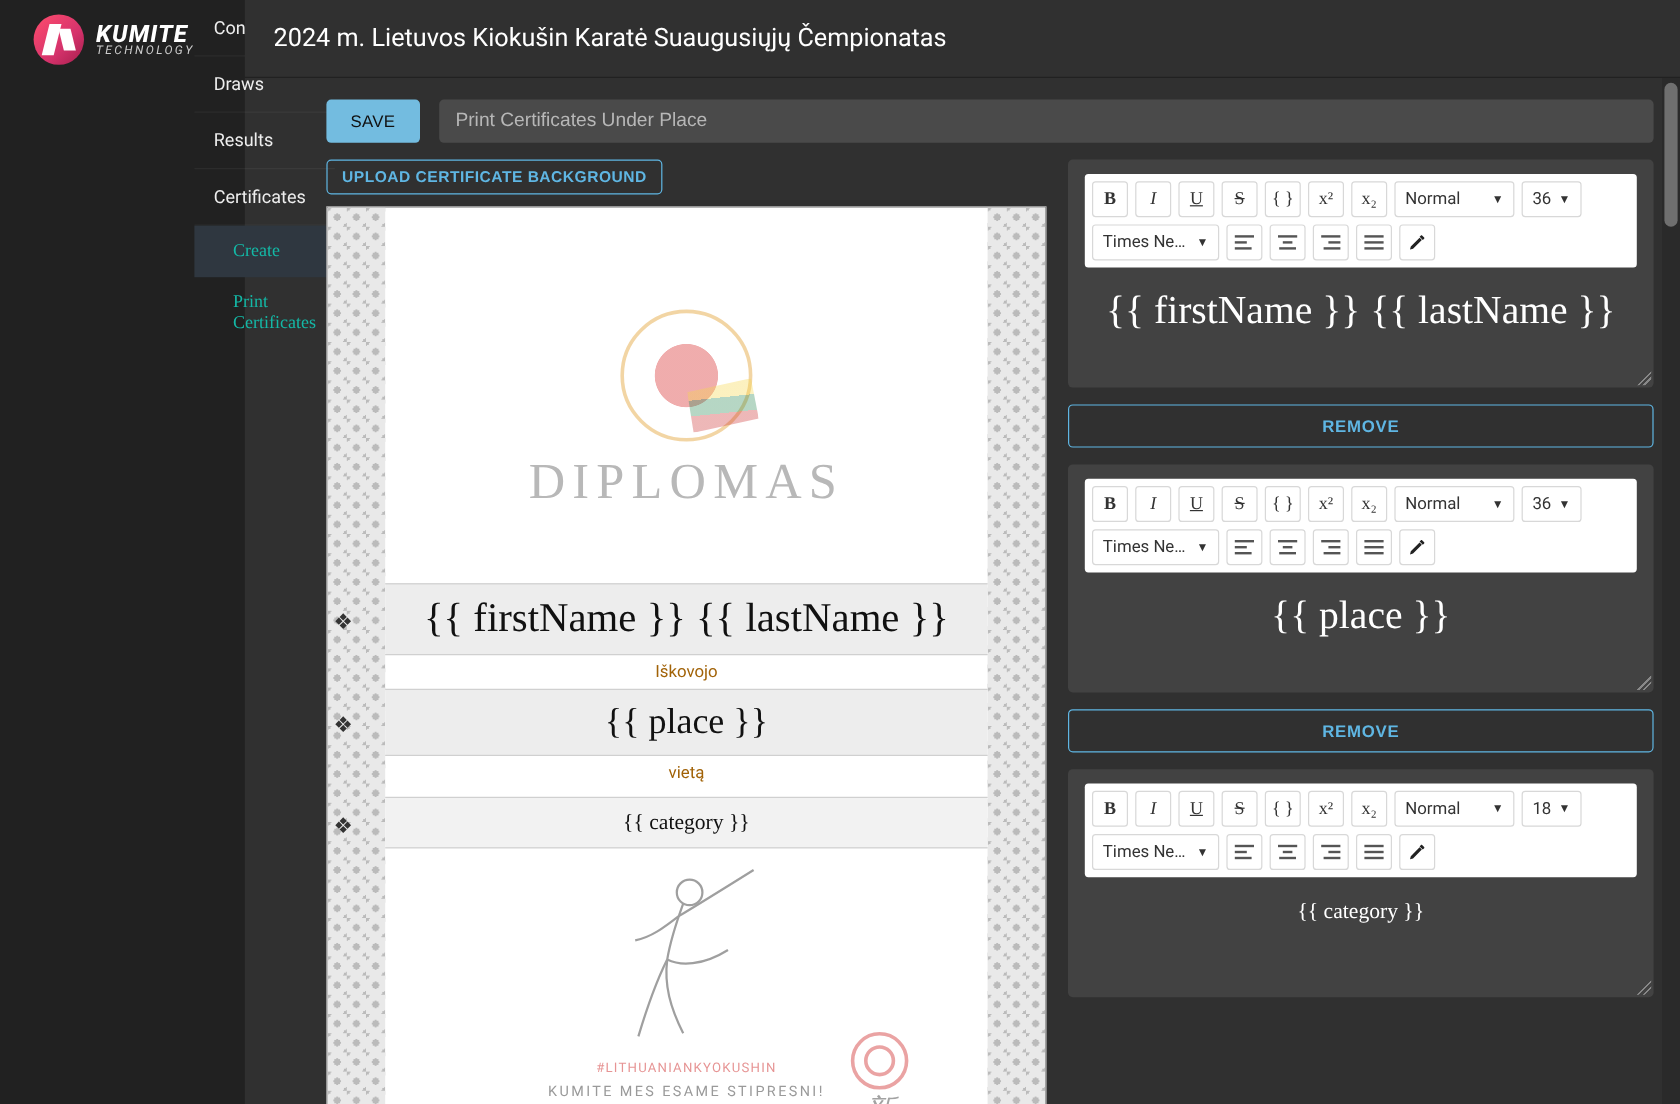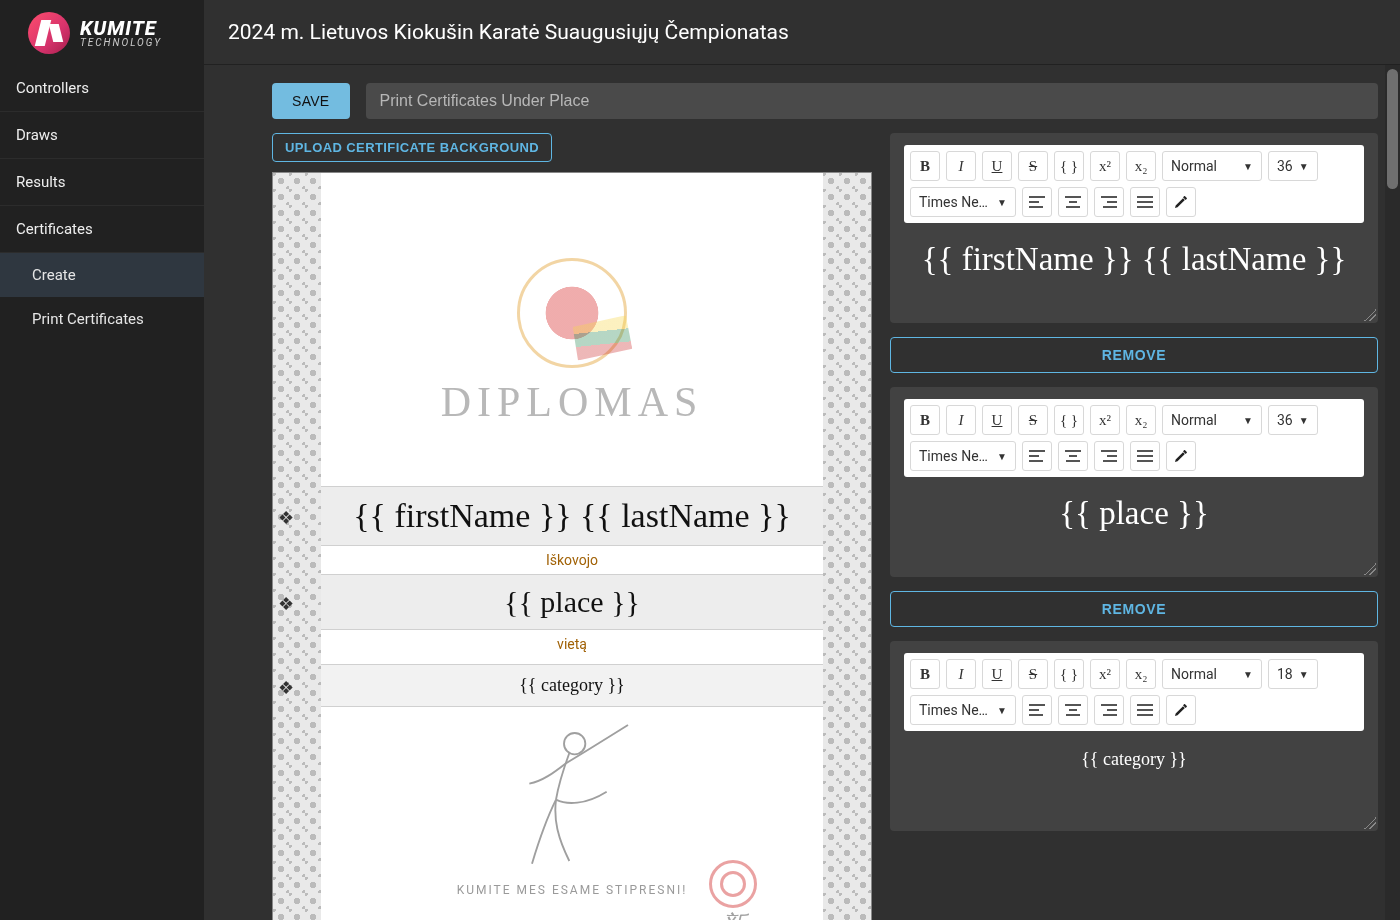--- a/index.html
+++ b/index.html
@@ -10,21 +10,21 @@
     width: 1400px;
     height: 920px;
     overflow: hidden;
     display: flex;
   }
   
   .sidebar {
     width: 204px;
     background: #212121;
     display: flex;
-    flex-direction: column;
+    flex-direction: row;
     flex-shrink: 0;
   }
   .logo-wrap {
     height: 65px;
     display: flex;
     align-items: center;
     padding-left: 28px;
     gap: 10px;
   }
   .logo-mark {
@@ -46,22 +46,23 @@
   .nav-item {
     padding: 14px 16px;
     font-size: 15px;
     color: #eee;
     border-bottom: 1px solid rgba(255,255,255,0.05);
     cursor:pointer;
   }
   .nav-sub {
     padding: 13px 16px 13px 32px;
     font-size: 15px;
-    color:#e5e5e5;
+    color:#14b8a6;
     cursor:pointer;
+    font-family:Liberation Serif, serif;
   }
   .nav-sub.active { background:#2f3740; }
   
   .main { flex:1; display:flex; flex-direction:column; overflow:hidden; position:relative;}
   .topbar {
     height:65px; display:flex; align-items:center; padding:0 24px;
     font-size:21px; color:#fff; font-weight:400;
     border-bottom:1px solid rgba(0,0,0,0.3);
     background:#303030;
   }
@@ -281,20 +282,21 @@
                 <circle cx="62" cy="20" r="8"></circle>
                 <path d="M58 27 C54 38 50 50 48 62"></path>
                 <path d="M48 62 C46 78 50 92 58 108"></path>
                 <path d="M48 62 C56 66 70 66 86 56"></path>
                 <path d="M55 35 C70 26 86 16 102 6"></path>
                 <path d="M55 35 C46 42 38 48 28 50"></path>
                 <path d="M48 62 C42 74 36 90 30 110"></path>
               </g>
                 </svg>
             </div>
+            <div class="hashline">#LITHUANIANKYOKUSHIN</div>
             <div class="slogan">KUMITE MES ESAME STIPRESNI!</div>
 
             <div class="stamp">
               <div class="c"></div>
               <div class="kanji">新<br>極</div>
             </div>
           </div>
         </div>
       </div>
 

